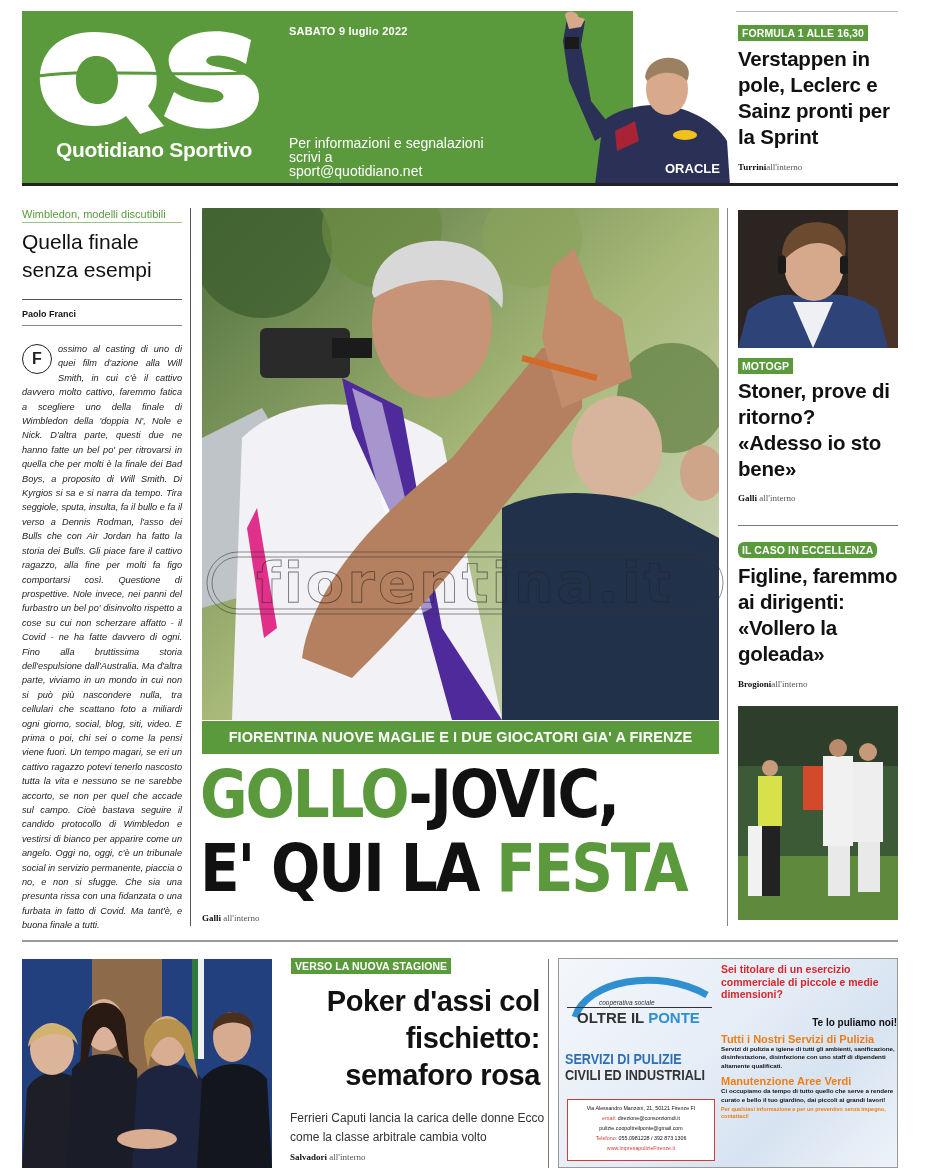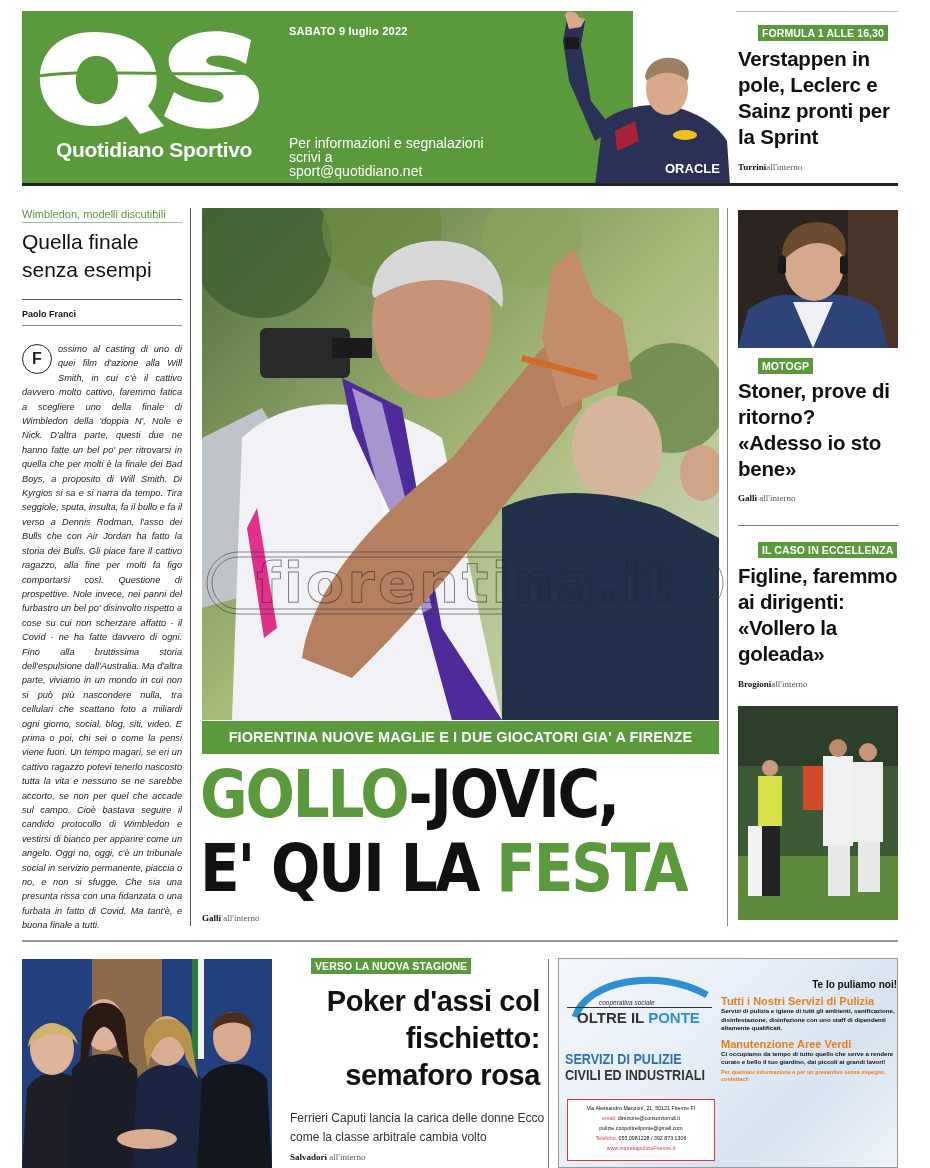--- a/index.html
+++ b/index.html
@@ -14,21 +14,21 @@
   .qs-logo { left: 36px; top: 22px; width: 230px; height: 115px; }
   .qs-tagline { left: 56px; top: 138px; color: #fff; font-size: 21px; font-weight: bold; letter-spacing: -0.3px; }
   .mh-date { left: 289px; top: 25px; color: #fff; font-size: 11px; font-weight: bold; letter-spacing: 0.2px; }
   .mh-info { left: 289px; top: 136px; color: #fff; font-size: 14px; line-height: 14px; width: 220px; }
 
   
   .f1-photo { left: 555px; top: 11px; width: 175px; height: 174px; overflow: hidden; }
 
   
   .top-right-border { left: 736px; top: 11px; width: 162px; height: 1px; background: #bbb; }
-  .kicker { background: #5a9a3d; color: #fff; font-weight: bold; font-size: 10.5px; padding: 2px 4px; display: inline-block; letter-spacing: 0.1px; white-space: nowrap; margin-left: 20px; }
+  .kicker { background: #5a9a3d; color: #fff; font-weight: bold; font-size: 10.5px; padding: 2px 4px; display: inline-block; letter-spacing: 0.1px; white-space: nowrap; }
   .f1-kicker { left: 738px; top: 25px; }
   .f1-title { left: 738px; top: 46px; width: 165px; font-size: 20.5px; font-weight: bold; line-height: 26px; letter-spacing: -0.2px; }
   .byline { font-size: 9px; font-family: Liberation Serif, serif; }
   .byline b { font-weight: bold; }
   .byline span { color: #555; }
   .f1-byline { left: 738px; top: 162px; }
 
   
   .lc-kicker { left: 22px; top: 208px; color: #5a9a3d; font-size: 11px; }
   .lc-kicker-rule { left: 22px; top: 222px; width: 160px; height: 1px; background: #5a9a3d; opacity: 0.6; }
@@ -49,21 +49,21 @@
   .hl-green { color: #5a9a3d; }
   .hl-black { color: #111; }
   .main-byline { left: 202px; top: 913px; }
 
   
   .stoner-photo { left: 738px; top: 210px; width: 160px; height: 138px; overflow: hidden; background: #2a231e; }
   .motogp-kicker { left: 738px; top: 358px; }
   .stoner-title { left: 738px; top: 378px; width: 165px; font-size: 20.5px; font-weight: bold; line-height: 26px; letter-spacing: -0.2px; }
   .stoner-byline { left: 738px; top: 493px; }
   .rc-rule { left: 738px; top: 525px; width: 160px; height: 1px; background: #777; }
-  .figline-kicker { left: 738px; top: 542px; }
+  .figline-kicker { left: 738px; top: 542px; border-radius: 6px; }
   .figline-title { left: 738px; top: 563px; width: 165px; font-size: 20.5px; font-weight: bold; line-height: 26px; letter-spacing: -0.3px; }
   .figline-byline { left: 738px; top: 679px; }
   .football-photo { left: 738px; top: 706px; width: 160px; height: 214px; overflow: hidden; background: #3f5b3a; }
 
   
   .section-rule { left: 22px; top: 940px; width: 876px; height: 2px; background: #999; }
   .women-photo { left: 22px; top: 959px; width: 250px; height: 209px; overflow: hidden; background: #28407a; }
   .poker-kicker { left: 291px; top: 958px; }
   .poker-title { left: 290px; top: 983px; width: 250px; font-size: 29px; font-weight: bold; line-height: 37px; letter-spacing: -0.4px; text-align: right; }
   .poker-sub { left: 290px; top: 1109px; width: 260px; font-size: 12px; line-height: 19px; color: #333; }
@@ -283,20 +283,21 @@
   <div class="abs ad-services1">SERVIZI DI PULIZIE</div>
   <div class="abs ad-services2">CIVILI ED INDUSTRIALI</div>
   <div class="abs ad-contact">
     <div>Via Alessandro Manzoni, 21, 50121 Firenze FI</div>
     <div><span class="red">email:</span> <span>direzione@consorziomdi.it</span></div>
     <div>pulizie.coopoltreilponte@gmail.com</div>
     <div><span class="red">Telefono:</span> <span>055.0981228 / 392 873 1306</span></div>
     <div class="red">www.impresapulizieFirenze.it</div>
   </div>
   <div class="abs ad-right">
+    <div class="ad-q">Sei titolare di un esercizio commerciale di piccole e medie dimensioni?</div>
     <div class="ad-noi">Te lo puliamo noi!</div>
     <div class="ad-h">Tutti i Nostri Servizi di Pulizia</div>
     <div class="ad-p">Servizi di pulizia e igiene di tutti gli ambienti, sanificazione, disinfestazione, disinfezione con uno staff di dipendenti altamente qualificati.</div>
     <div class="ad-h">Manutenzione Aree Verdi</div>
     <div class="ad-p">Ci occupiamo da tempo di tutto quello che serve a rendere curato e bello il tuo giardino, dai piccoli ai grandi lavori!</div>
     <div class="ad-foot">Per qualsiasi informazione e per un preventivo senza impegno, contattaci!</div>
   </div>
 </div>
 
 </body></html>

